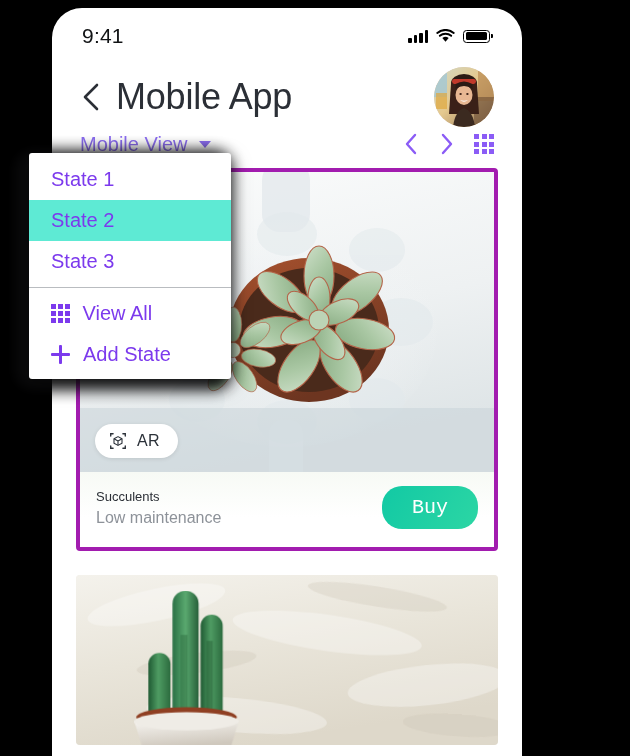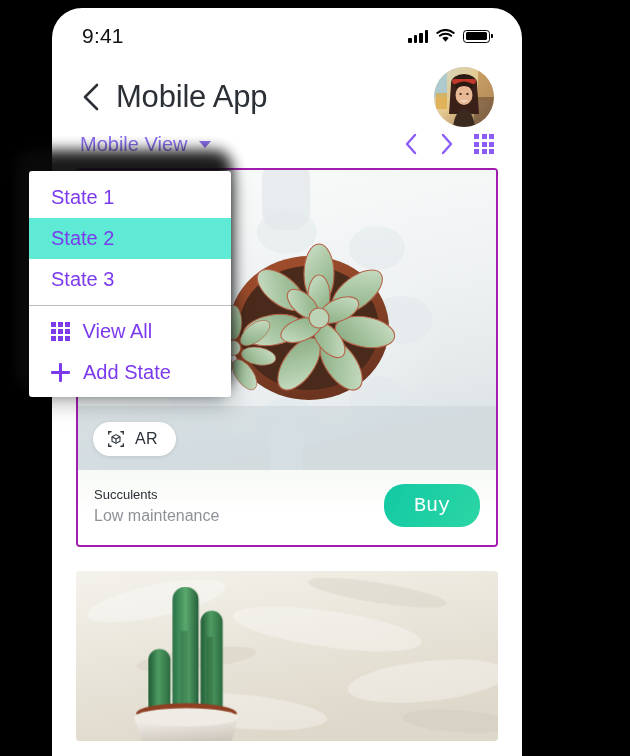--- a/index.html
+++ b/index.html
@@ -72,21 +72,21 @@
     padding: 4px 28px 0 28px;
     height: 62px;
   }
   .back-chevron {
     width: 22px; height: 30px;
     flex: none;
     margin-right: 14px;
     cursor: pointer;
   }
   .page-title {
-    font-size: 31px;
+    font-size: 36px;
     font-weight: 400;
     color: #2b2f36;
     letter-spacing: -0.2px;
     flex: 1;
   }
   .avatar {
     width: 60px; height: 60px;
     border-radius: 50%;
     overflow: hidden;
     flex: none;
@@ -124,21 +124,21 @@
   .toolbar-right { display: flex; align-items: center; gap: 20px; }
   .nav-chevron { width: 15px; height: 22px; cursor: pointer; }
   .grid-icon { display: grid; grid-template-columns: repeat(3, 5px); gap: 2.5px; cursor: pointer; }
   .grid-icon i { display: block; width: 5px; height: 5px; background: #8b5cf6; }
 
   
   .content {
     padding: 4px 24px 0 24px;
   }
   .card {
-    border: 2px solid #a21caf;
+    border: 4px solid #a21caf;
     border-radius: 4px;
     overflow: hidden;
     background: #fff;
     margin-bottom: 24px;
   }
   .card-media {
     position: relative;
     height: 300px;
     overflow: hidden;
     background: #eef1f3;
@@ -196,21 +196,21 @@
     position: absolute;
     left: 14px; top: 150px;
     width: 218px; height: 240px;
     background: #0b0b0c;
     border-radius: 18px;
     filter: blur(7px);
     opacity: .93;
   }
   .dropdown {
     position: absolute;
-    left: 29px; top: 171px;
+    left: 29px; top: 153px;
     width: 202px;
     background: #ffffff;
     border-radius: 3px;
     box-shadow: 0 6px 22px rgba(0,0,0,.28);
     overflow: hidden;
     padding: 6px 0 4px 0;
   }
   .dd-item {
     display: flex;
     align-items: center;

